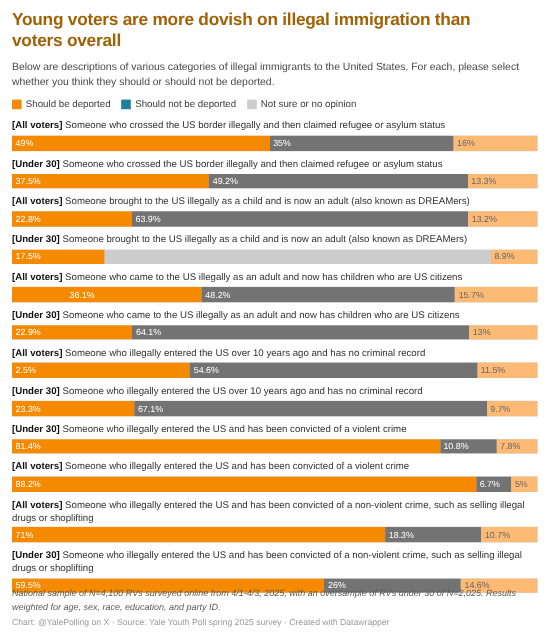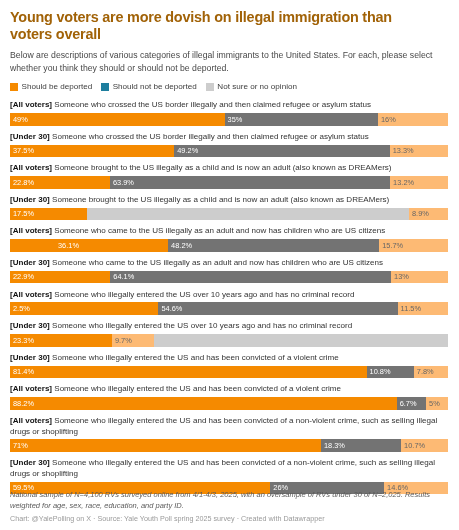--- a/index.html
+++ b/index.html
@@ -231,20 +231,23 @@
             <span>11.5%</span>
           </div>
         </div>
       </div>
       <div class="row">
         <div class="row-label"><span class="grp">[Under 30]</span><span> Someone who illegally entered the US over 10 years ago and has no criminal record</span></div>
         <div class="bar">
           <div class="seg seg-deport" style="width: 23.2767%;">
             <span>23.3%</span>
           </div>
+          <div class="seg seg-nodeport" style="width: 67.033%;">
+            <span>67.1%</span>
+          </div>
           <div class="seg seg-notsure" style="width: 9.69031%;">
             <span>9.7%</span>
           </div>
         </div>
       </div>
       <div class="row">
         <div class="row-label"><span class="grp">[Under 30]</span><span> Someone who illegally entered the US and has been convicted of a violent crime</span></div>
         <div class="bar">
           <div class="seg seg-deport" style="width: 81.4%;">
             <span>81.4%</span>

